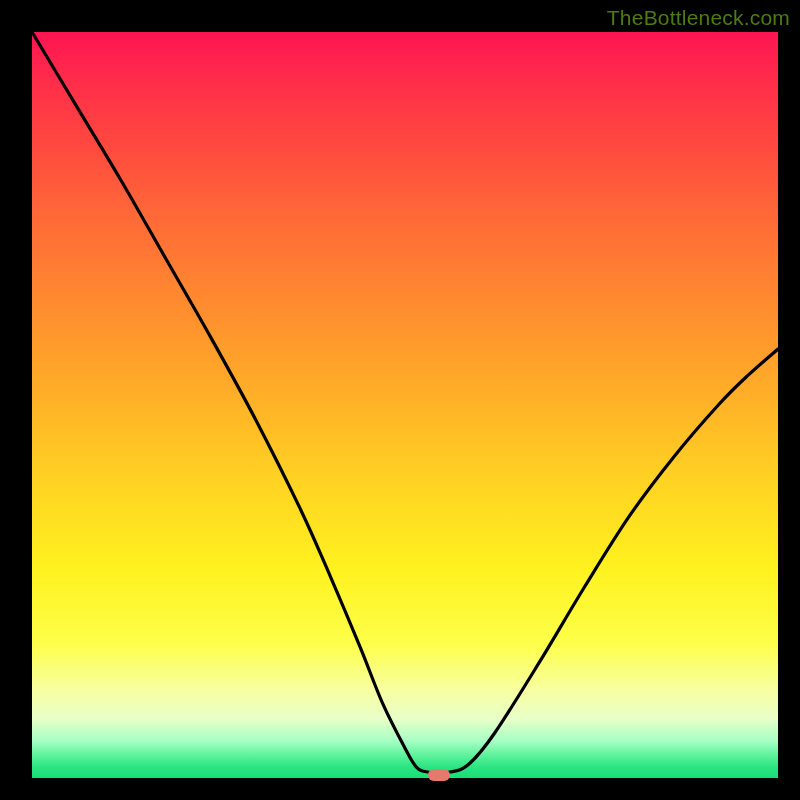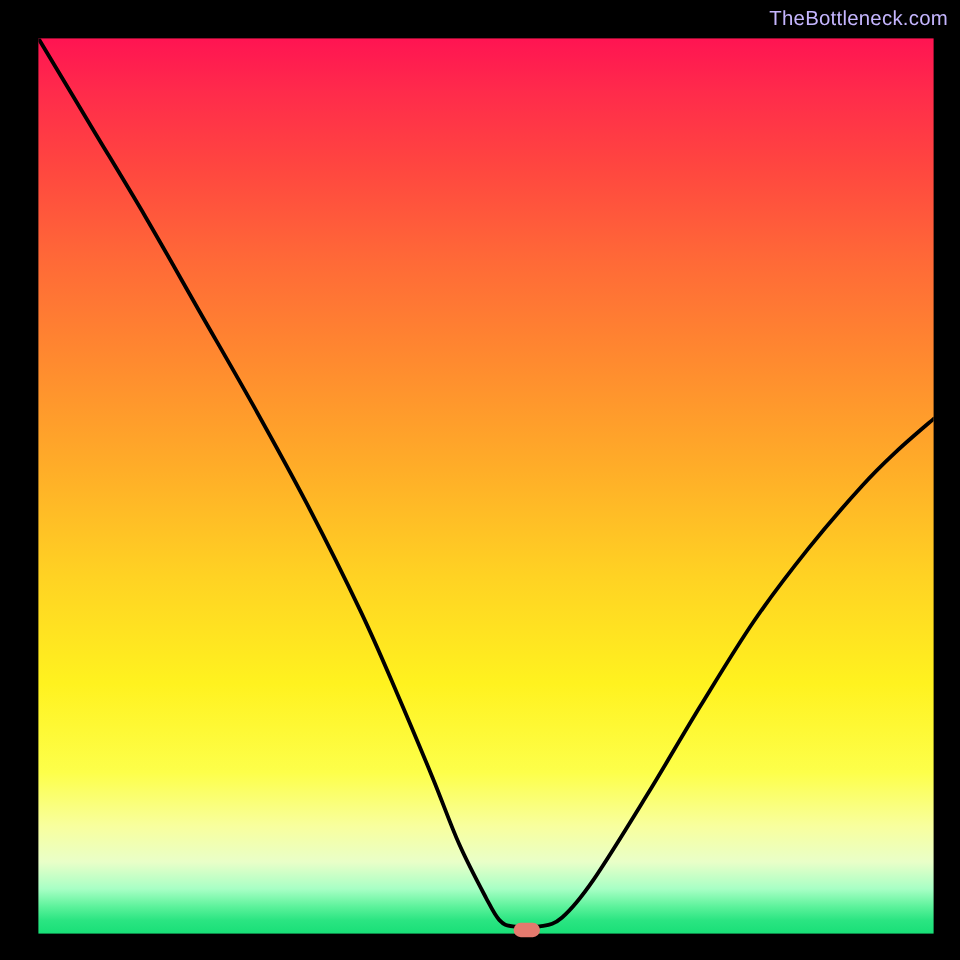--- a/index.html
+++ b/index.html
@@ -40,22 +40,22 @@
       #a8ffc5 95%,
       #5cf29b 97%,
       #2be582 98.5%,
       #18df77 100%
     );
   }
   .watermark {
     position: absolute;
     top: 6px;
     right: 10px;
-    color: #c4b5fd;
-    font-size: 17px;
+    color: #4d7c0f;
+    font-size: 21px;
     font-weight: 500;
     letter-spacing: 0.2px;
     user-select: none;
   }
   svg.curve {
     position: absolute;
     left: 0; top: 0;
     width: 746px;
     height: 746px;
   }

